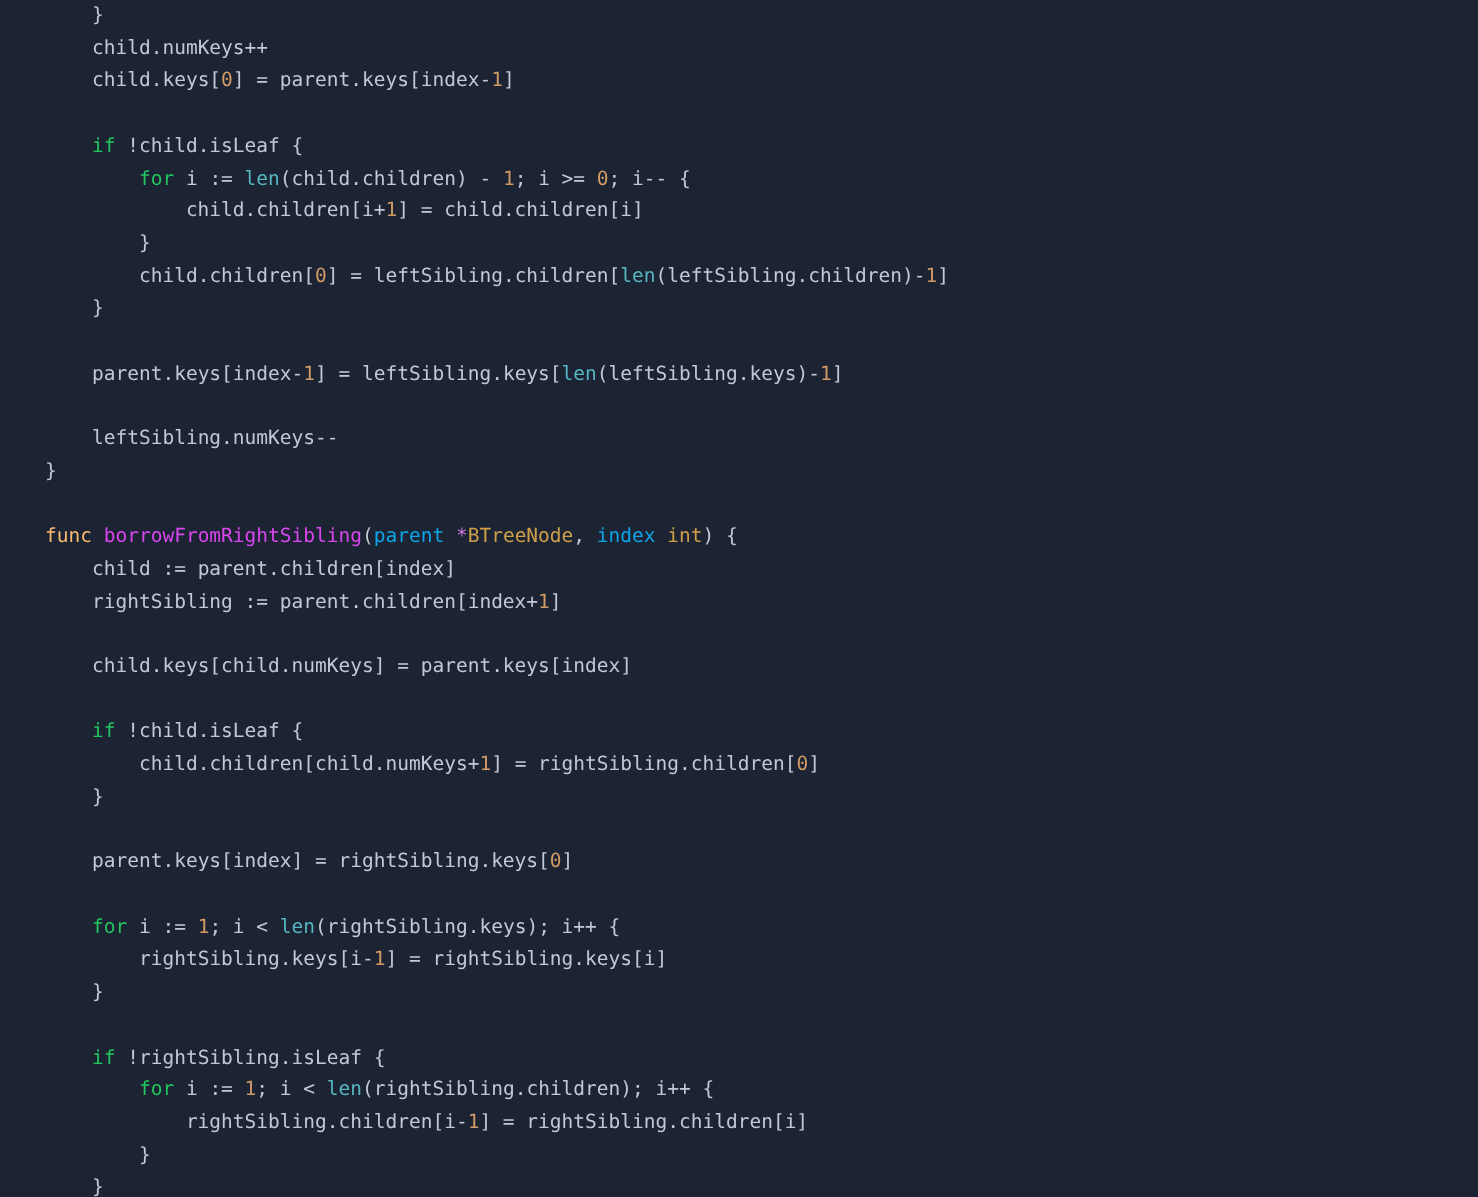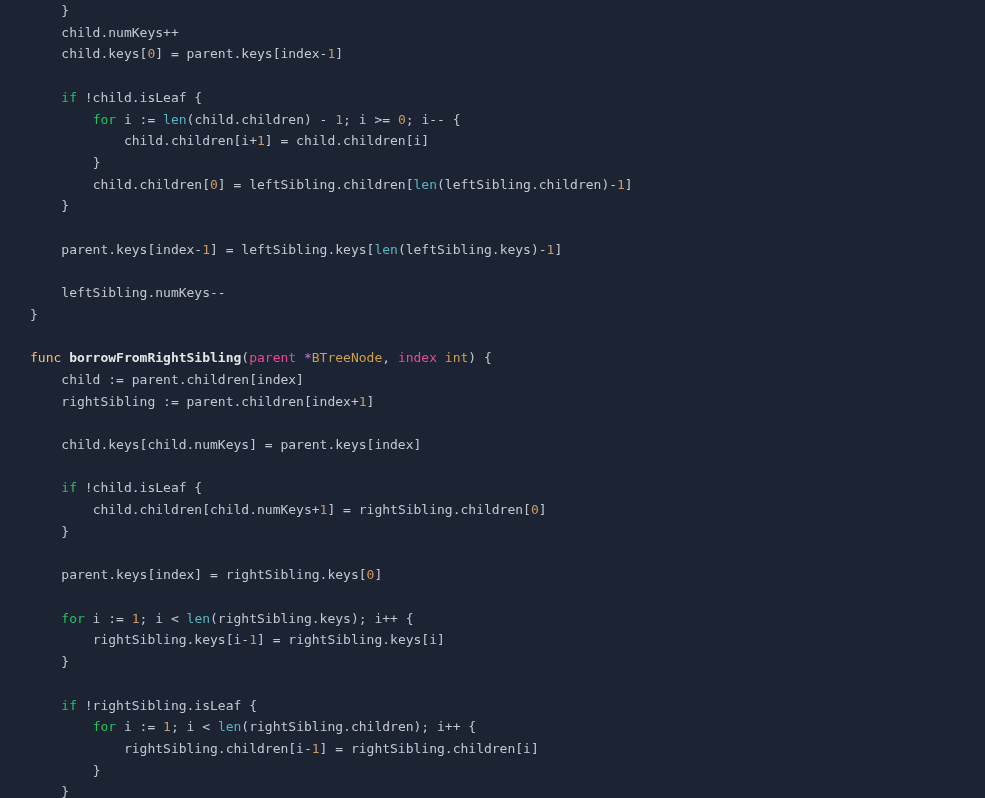--- a/index.html
+++ b/index.html
@@ -14,24 +14,24 @@
     margin: 0;
     padding: 0 0 0 30px;
     font-family: "Consolas", "Menlo", "Monaco", monospace;
     font-size: 13px;
     line-height: 21.7px;
     color: #c2c8d4;
     white-space: pre;
   }
   .kw-red { color: #22c55e; }
   .kw-blue { color: #fdba74; }
-  .fn { color: #e5e5e5; font-weight: bold; }
+  .fn { color: #d946ef; }
   .num { color: #d19a66; }
   .type { color: #cfa04a; }
   .punct { color: #c2c8d4; }
   .builtin { color: #56b6c2; }
-  .param { color: #ec4899; }
+  .param { color: #0ea5e9; }
   .star { color: #c678dd; }
 </style>
 </head>
 <body>
 
 <pre class="code" id="code-block"><div><span>    </span><span class="punct">}</span></div><div><span>    </span><span class="punct">child.numKeys++</span></div><div><span>    </span><span class="punct">child.keys[</span><span class="num">0</span><span class="punct">] = parent.keys[index-</span><span class="num">1</span><span class="punct">]</span></div><div><span></span>&nbsp;</div><div><span>    </span><span class="kw-red">if</span><span class="punct"> !child.isLeaf {</span></div><div><span>        </span><span class="kw-red">for</span><span class="punct"> i := </span><span class="builtin">len</span><span class="punct">(child.children) - </span><span class="num">1</span><span class="punct">; i &gt;= </span><span class="num">0</span><span class="punct">; i-- {</span></div><div><span>            </span><span class="punct">child.children[i+</span><span class="num">1</span><span class="punct">] = child.children[i]</span></div><div><span>        </span><span class="punct">}</span></div><div><span>        </span><span class="punct">child.children[</span><span class="num">0</span><span class="punct">] = leftSibling.children[</span><span class="builtin">len</span><span class="punct">(leftSibling.children)-</span><span class="num">1</span><span class="punct">]</span></div><div><span>    </span><span class="punct">}</span></div><div><span></span>&nbsp;</div><div><span>    </span><span class="punct">parent.keys[index-</span><span class="num">1</span><span class="punct">] = leftSibling.keys[</span><span class="builtin">len</span><span class="punct">(leftSibling.keys)-</span><span class="num">1</span><span class="punct">]</span></div><div><span></span>&nbsp;</div><div><span>    </span><span class="punct">leftSibling.numKeys--</span></div><div><span></span><span class="punct">}</span></div><div><span></span>&nbsp;</div><div><span></span><span class="kw-blue">func</span><span class="punct"> </span><span class="fn">borrowFromRightSibling</span><span class="punct">(</span><span class="param">parent</span><span class="punct"> </span><span class="star">*</span><span class="type">BTreeNode</span><span class="punct">, </span><span class="param">index</span><span class="punct"> </span><span class="type">int</span><span class="punct">) {</span></div><div><span>    </span><span class="punct">child := parent.children[index]</span></div><div><span>    </span><span class="punct">rightSibling := parent.children[index+</span><span class="num">1</span><span class="punct">]</span></div><div><span></span>&nbsp;</div><div><span>    </span><span class="punct">child.keys[child.numKeys] = parent.keys[index]</span></div><div><span></span>&nbsp;</div><div><span>    </span><span class="kw-red">if</span><span class="punct"> !child.isLeaf {</span></div><div><span>        </span><span class="punct">child.children[child.numKeys+</span><span class="num">1</span><span class="punct">] = rightSibling.children[</span><span class="num">0</span><span class="punct">]</span></div><div><span>    </span><span class="punct">}</span></div><div><span></span>&nbsp;</div><div><span>    </span><span class="punct">parent.keys[index] = rightSibling.keys[</span><span class="num">0</span><span class="punct">]</span></div><div><span></span>&nbsp;</div><div><span>    </span><span class="kw-red">for</span><span class="punct"> i := </span><span class="num">1</span><span class="punct">; i &lt; </span><span class="builtin">len</span><span class="punct">(rightSibling.keys); i++ {</span></div><div><span>        </span><span class="punct">rightSibling.keys[i-</span><span class="num">1</span><span class="punct">] = rightSibling.keys[i]</span></div><div><span>    </span><span class="punct">}</span></div><div><span></span>&nbsp;</div><div><span>    </span><span class="kw-red">if</span><span class="punct"> !rightSibling.isLeaf {</span></div><div><span>        </span><span class="kw-red">for</span><span class="punct"> i := </span><span class="num">1</span><span class="punct">; i &lt; </span><span class="builtin">len</span><span class="punct">(rightSibling.children); i++ {</span></div><div><span>            </span><span class="punct">rightSibling.children[i-</span><span class="num">1</span><span class="punct">] = rightSibling.children[i]</span></div><div><span>        </span><span class="punct">}</span></div><div><span>    </span><span class="punct">}</span></div></pre>
 
 </body></html>

